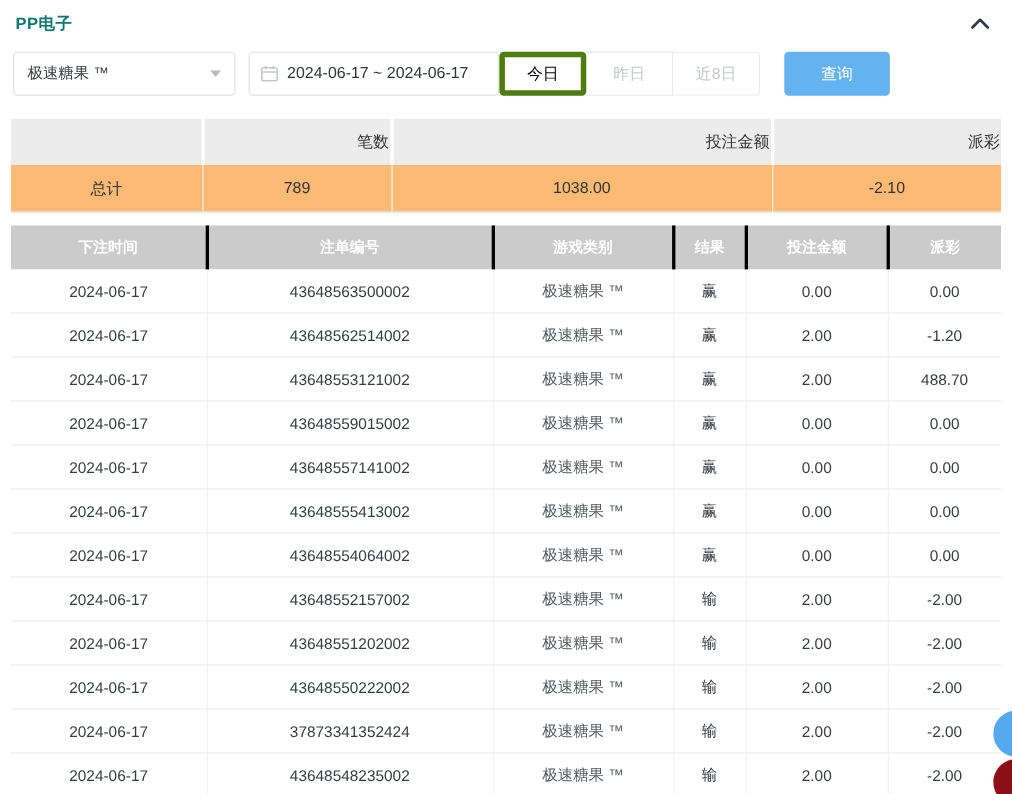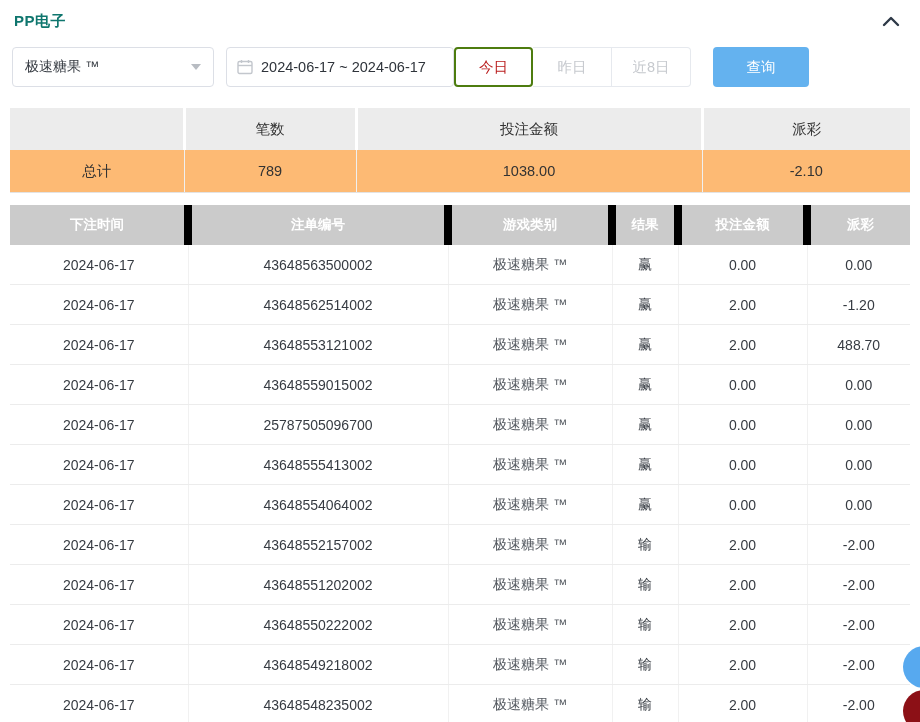--- a/index.html
+++ b/index.html
@@ -34,46 +34,46 @@
   }
   .tab-group{display:flex;height:40px;margin-right:12px;}
   .tab{
     width:79px;height:40px;box-sizing:border-box;border:1px solid #e6e9ee;border-left-width:0;
     display:flex;align-items:center;justify-content:center;
     font-size:14.5px;color:#c6c9ce;background:#fff;cursor:pointer;
   }
   .tab:first-child{border-left-width:1px;border-radius:4px 0 0 4px;}
   .tab:last-child{border-radius:0 4px 4px 0;}
   .tab.active{
-    border:2px solid #4d7c0f;border-radius:4px;color:#b91c1c;position:relative;z-index:1;
+    border:5px solid #4d7c0f;border-radius:4px;color:#000000;position:relative;z-index:1;
   }
   .search-btn{
     width:96px;height:40px;margin-left:10px;border:none;border-radius:4px;
     background:#64b2ef;color:#fff;font-size:14.5px;cursor:pointer;
     display:flex;align-items:center;justify-content:center;
     font-family:inherit;
   }
   
   table{border-collapse:collapse;table-layout:fixed;}
   .summary-table{margin:21px 10px 0 10px;width:900px;font-size:14.5px;}
   .summary-table th{
     background:#ececec;height:40px;font-weight:normal;color:#333;
-    border-right:3px solid #fff;text-align:center;
+    border-right:3px solid #fff;text-align:right;
   }
   .summary-table th:last-child{border-right:none;}
   .summary-table td{
     height:40px;text-align:center;background:#fdba74;color:#333;
     border-bottom:1px solid #e3e3e3;border-right:1px solid #f0f0f0;
   }
   .summary-table td:last-child{border-right:none;}
   
   .bet-table{margin:12px 10px 0 10px;width:900px;font-size:14px;}
   .bet-table th{
     background:#cbcbcb;color:#fff;height:38px;font-weight:bold;font-size:13.5px;
-    border-right:8px solid #000000;text-align:center;
+    border-right:3px solid #000000;text-align:center;
   }
   .bet-table th:last-child{border-right:none;}
   .bet-table td{
     height:37px;text-align:center;color:#363b42;background:#fff;
     border-bottom:1px solid #ececec;border-right:1px solid #f1f1f1;
   }
   .bet-table td:last-child{border-right:none;}
   .bet-table td.game-cell{color:#555a61;}
   .neg{color:#ed5565;margin-top:12px;}
   
@@ -195,21 +195,21 @@
       <tr>
     <td>2024-06-17</td>
     <td>43648559015002</td>
     <td class="game-cell">极速糖果 ™</td>
     <td>赢</td>
     <td>0.00</td>
     <td>0.00</td>
   </tr>
       <tr>
     <td>2024-06-17</td>
-    <td>25787505096700</td>
+    <td>43648557141002</td>
     <td class="game-cell">极速糖果 ™</td>
     <td>赢</td>
     <td>0.00</td>
     <td>0.00</td>
   </tr>
       <tr>
     <td>2024-06-17</td>
     <td>43648555413002</td>
     <td class="game-cell">极速糖果 ™</td>
     <td>赢</td>
@@ -243,21 +243,21 @@
       <tr>
     <td>2024-06-17</td>
     <td>43648550222002</td>
     <td class="game-cell">极速糖果 ™</td>
     <td>输</td>
     <td>2.00</td>
     <td class="neg">-2.00</td>
   </tr>
       <tr>
     <td>2024-06-17</td>
-    <td>43648549218002</td>
+    <td>37873341352424</td>
     <td class="game-cell">极速糖果 ™</td>
     <td>输</td>
     <td>2.00</td>
     <td class="neg">-2.00</td>
   </tr>
       <tr>
     <td>2024-06-17</td>
     <td>43648548235002</td>
     <td class="game-cell">极速糖果 ™</td>
     <td>输</td>

